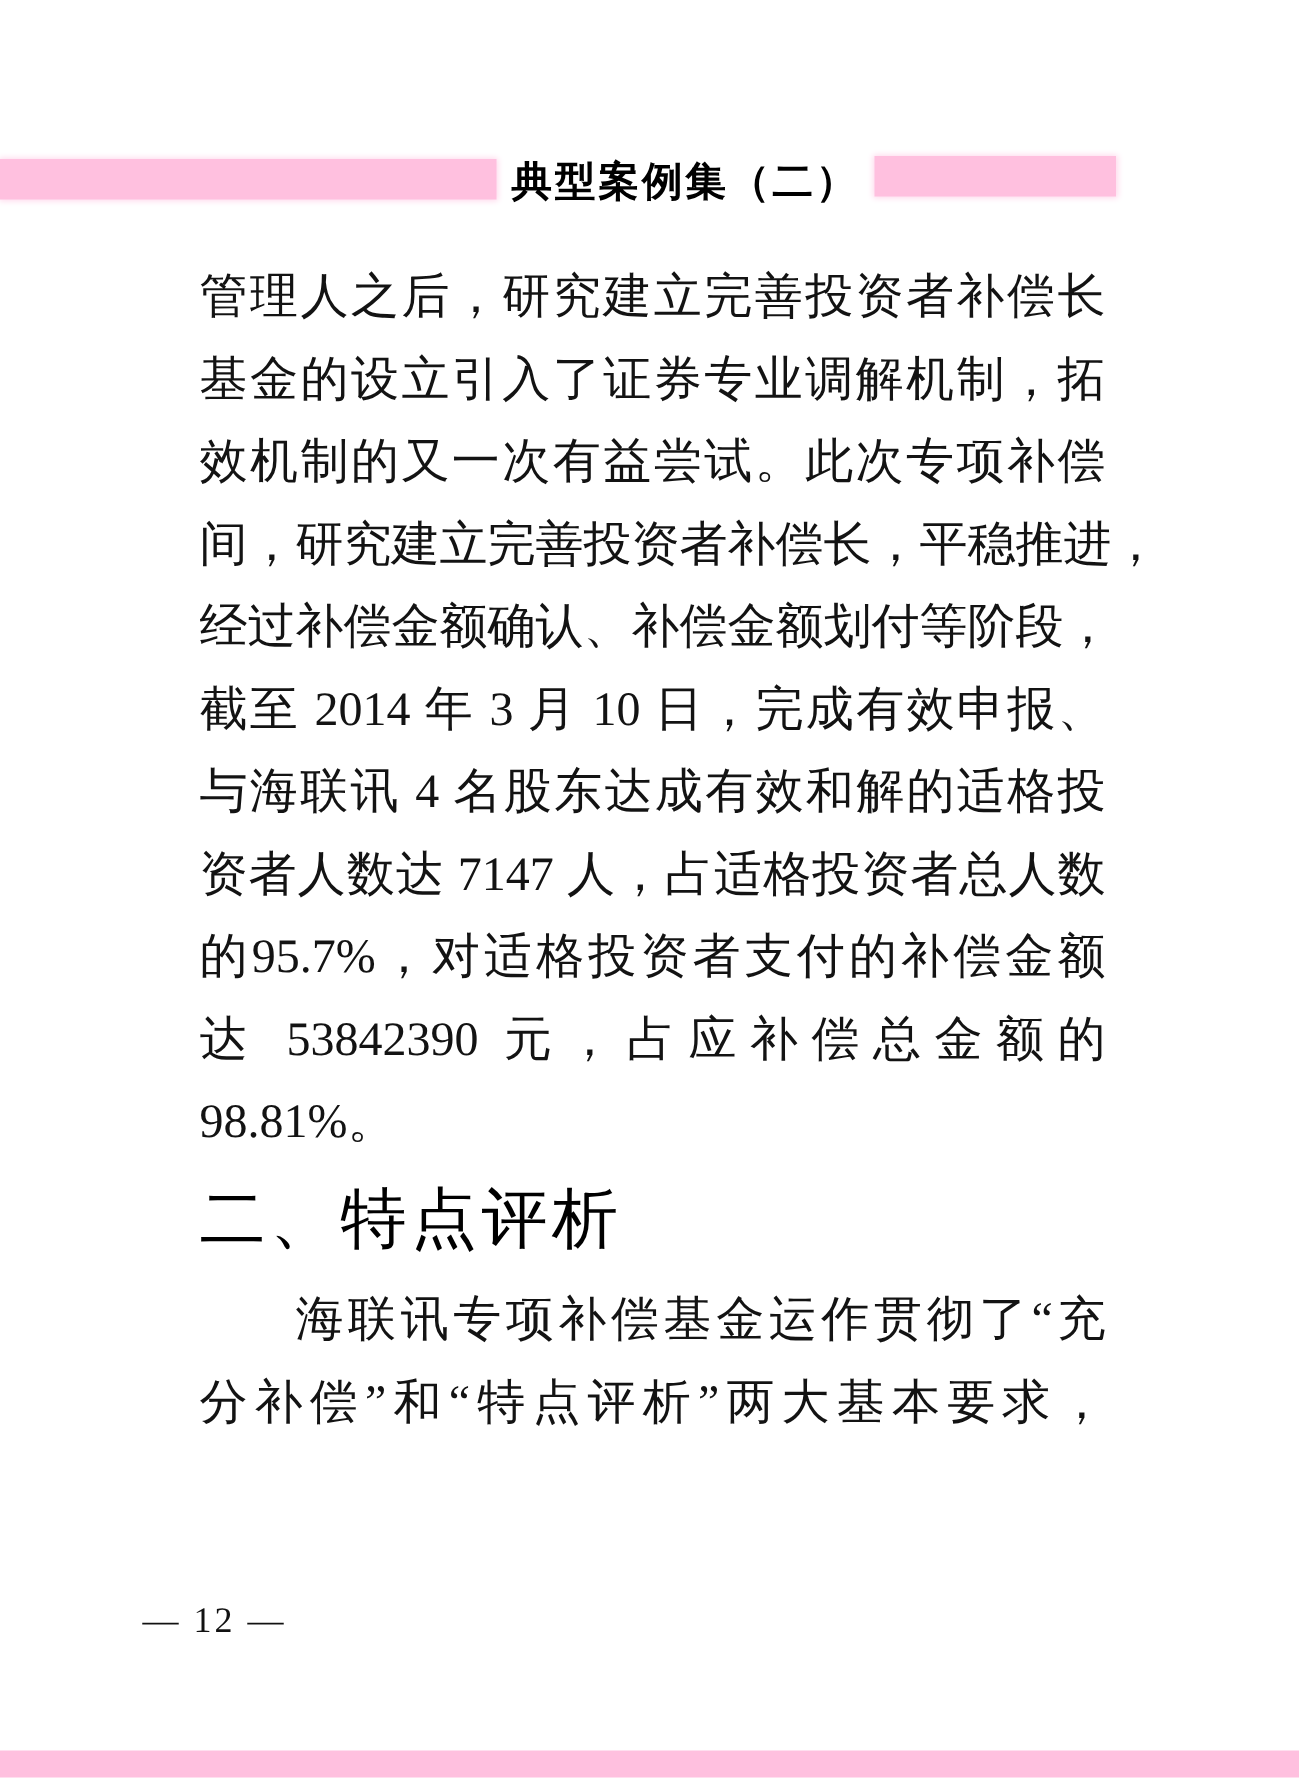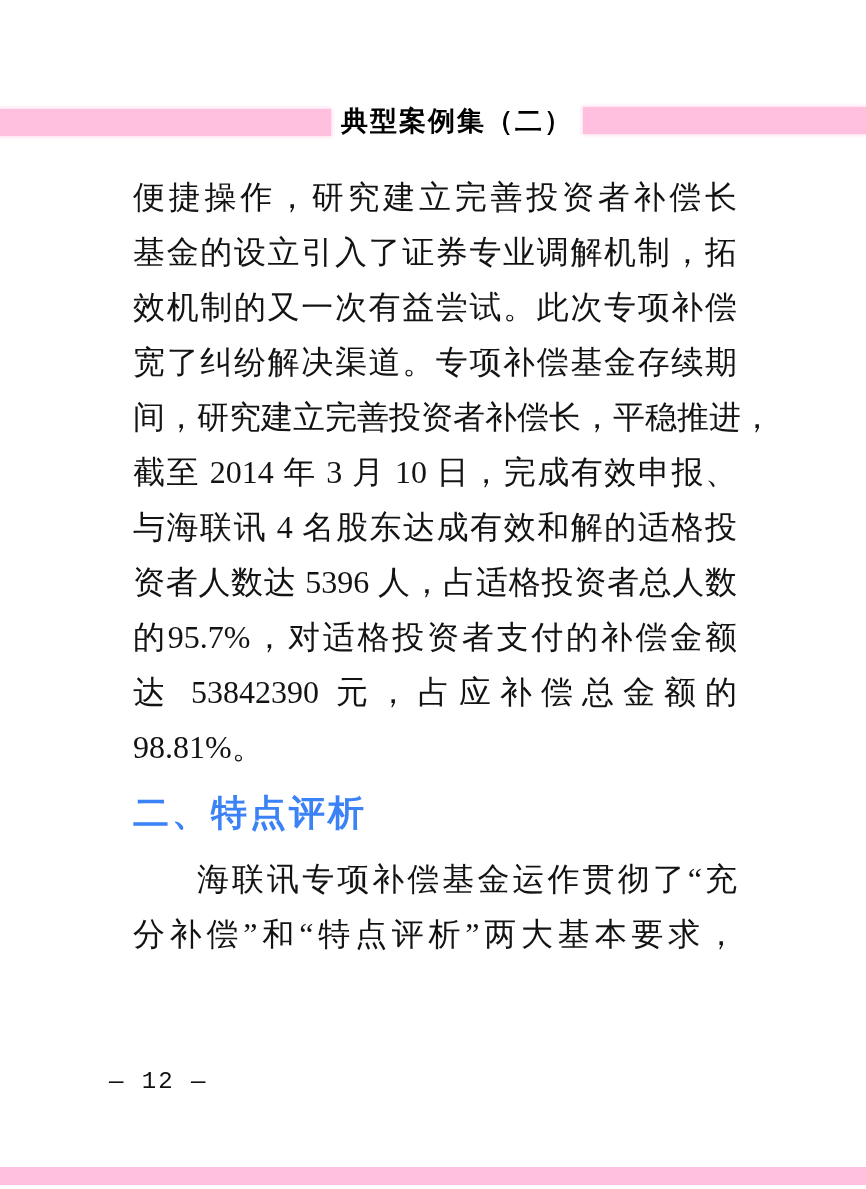--- a/index.html
+++ b/index.html
@@ -3,22 +3,22 @@
 <meta charset="utf-8">
 <style>
   html,body{margin:0;padding:0;}
   body{
     width:866px;height:1189px;position:relative;background:#ffffff;
     font-family:"Liberation Serif","DejaVu Serif",serif;
     color:#111111;overflow:hidden;
   }
   
   .header{
-    position:absolute;top:106px;left:0;width:866px;height:30px;
-    display:flex;align-items:flex-end;
+    position:absolute;top:106px;left:0;width:744px;height:30px;
+    display:flex;align-items:flex-start;
   }
   .hbar{height:27px;background:#ffc0df;}
   .hbar.left{width:331px;flex:0 0 331px;box-shadow:0 0 4px 1px #ffd9ec;}
   .hbar.right{flex:1 1 auto;box-shadow:0 0 4px 1px #ffd9ec;position:relative;top:-2px;}
   .htitle{
     flex:0 0 auto;margin:0 10px;white-space:nowrap;
     font-weight:700;font-size:27px;letter-spacing:2px;color:#000;
     line-height:30px;
   }
   
@@ -28,50 +28,50 @@
   .textline{
     height:55px;line-height:55px;font-size:32px;
     text-align:justify;text-align-last:justify;
     white-space:nowrap;color:#131313;
   }
   .textline.nojust{text-align:center;text-align-last:left;}
   .textline.indent{padding-left:64px;}
   .section-heading{
     margin-top:10px;margin-bottom:12px;height:55px;line-height:55px;
     font-family:"Liberation Sans","DejaVu Sans",sans-serif;
-    font-weight:700;font-size:36px;color:#3b82f6;letter-spacing:3px;
+    font-weight:400;font-size:44px;color:#000000;letter-spacing:3px;
   }
   
   .page-number{
-    position:absolute;left:109px;top:1068px;
-    font-size:24px;letter-spacing:2px;color:#111;font-family:Liberation Mono, monospace;
+    position:absolute;left:95px;top:1068px;
+    font-size:24px;letter-spacing:2px;color:#111;
   }
   .footer-bar{
     position:absolute;left:0;bottom:4px;width:866px;height:18px;
     background:#ffc0df;
   }
 </style>
 </head>
 <body>
 
 <div class="header">
   <div class="hbar left"></div>
   <div class="htitle">典型案例集（二）</div>
   <div class="hbar right"></div>
 </div>
 
 <div class="content">
-  <div class="textline">便捷操作，研究建立完善投资者补偿长</div>
+  <div class="textline">管理人之后，研究建立完善投资者补偿长</div>
   <div class="textline">基金的设立引入了证券专业调解机制，拓</div>
   <div class="textline">效机制的又一次有益尝试。此次专项补偿</div>
-  <div class="textline">宽了纠纷解决渠道。专项补偿基金存续期</div>
   <div class="textline">间，研究建立完善投资者补偿长，平稳推进，</div>
+  <div class="textline">经过补偿金额确认、补偿金额划付等阶段，</div>
   <div class="textline">截至 2014 年 3 月 10 日，完成有效申报、</div>
   <div class="textline">与海联讯 4 名股东达成有效和解的适格投</div>
-  <div class="textline">资者人数达 5396 人，占适格投资者总人数</div>
+  <div class="textline">资者人数达 7147 人，占适格投资者总人数</div>
   <div class="textline">的95.7%，对适格投资者支付的补偿金额</div>
   <div class="textline">达 53842390 元，占应补偿总金额的</div>
   <div class="textline nojust">98.81%。</div>
 
   <div class="section-heading">二、特点评析</div>
 
   <div class="textline indent">海联讯专项补偿基金运作贯彻了“充</div>
   <div class="textline">分补偿”和“特点评析”两大基本要求，</div>
 </div>
 

